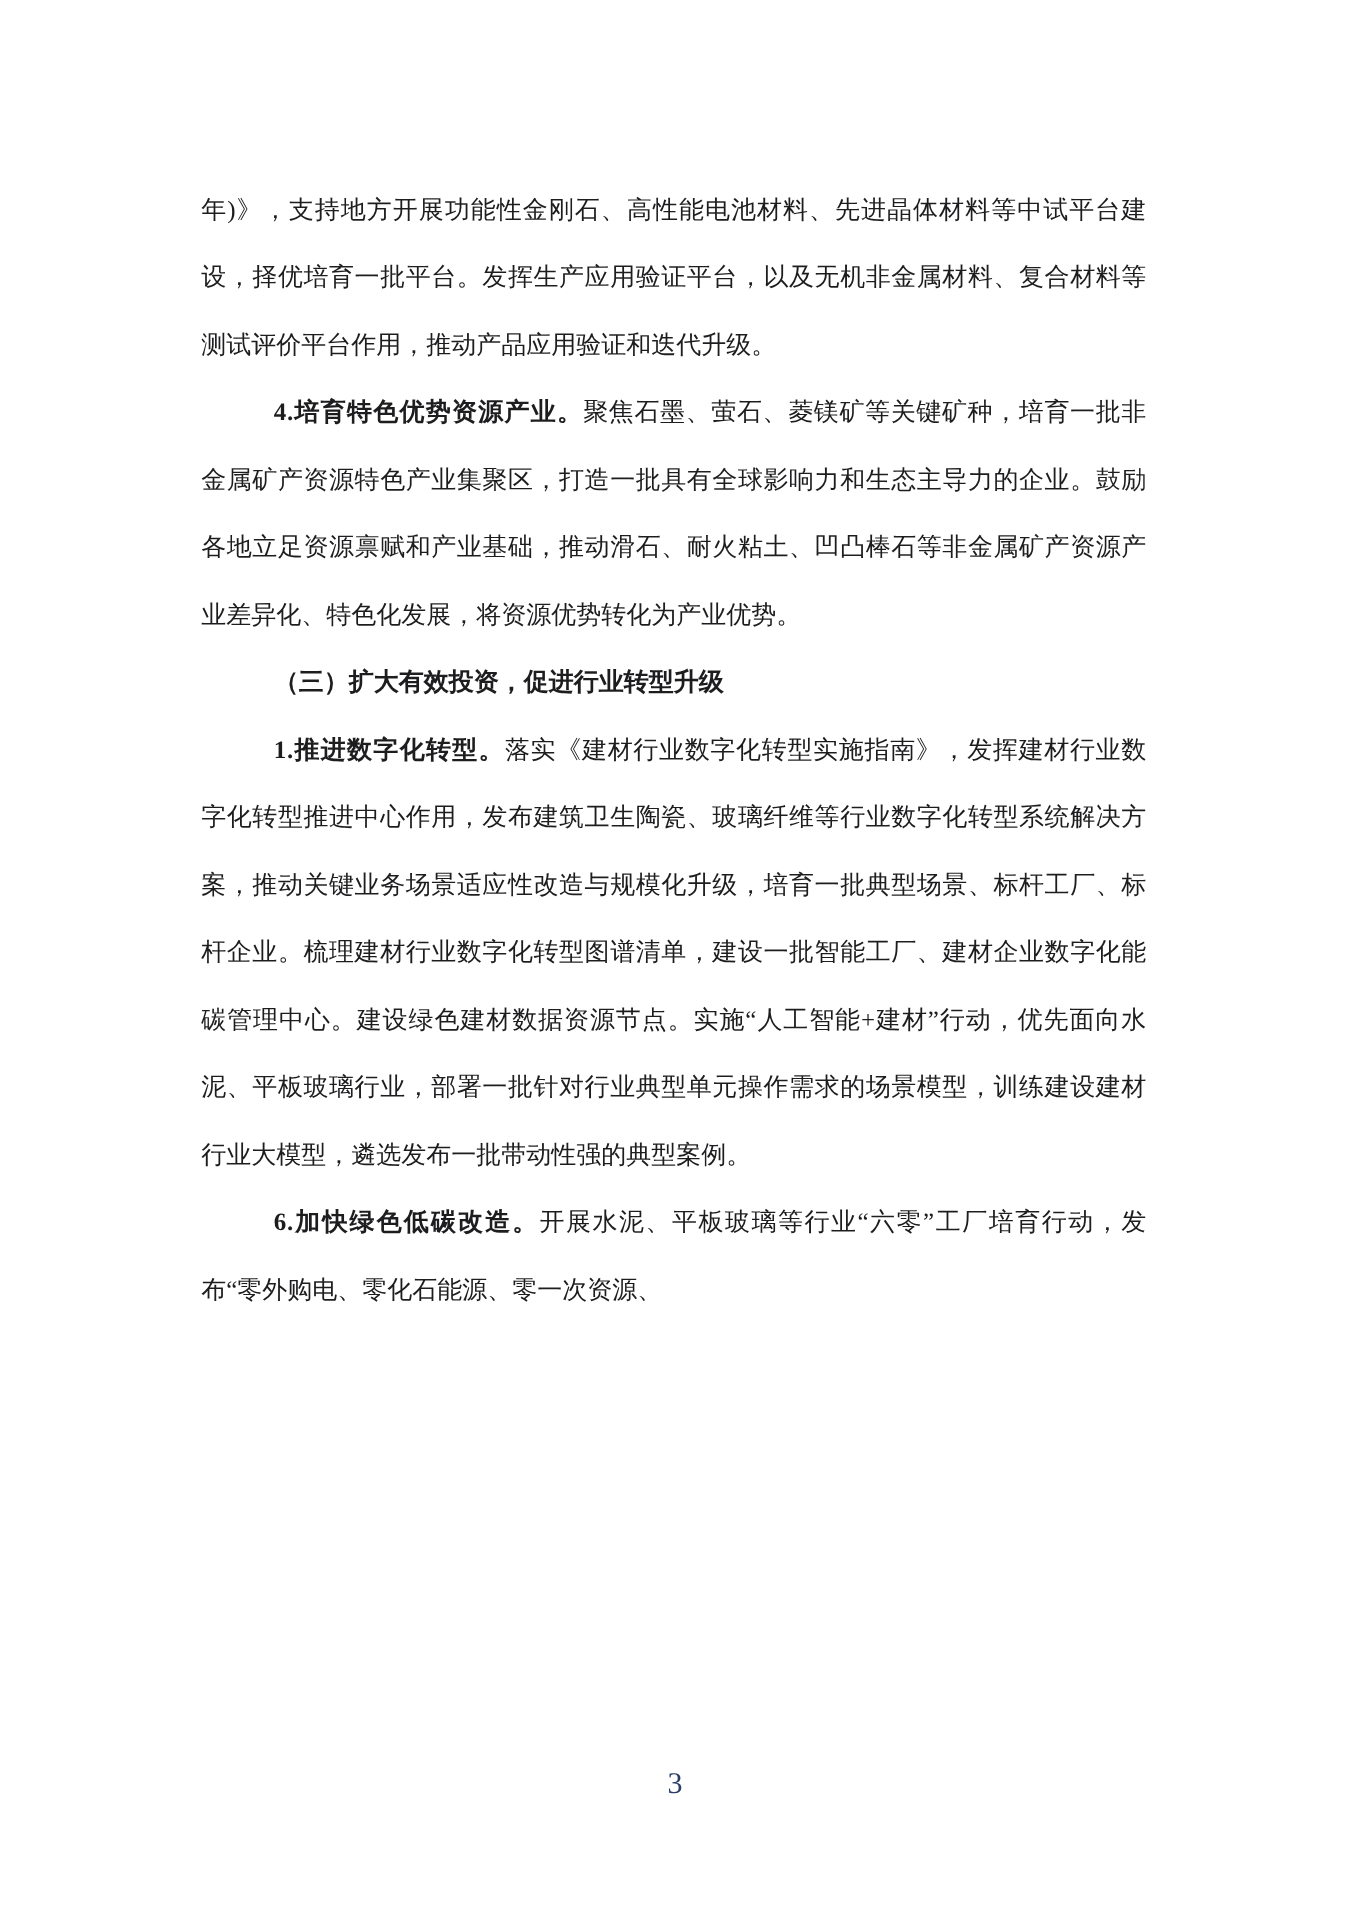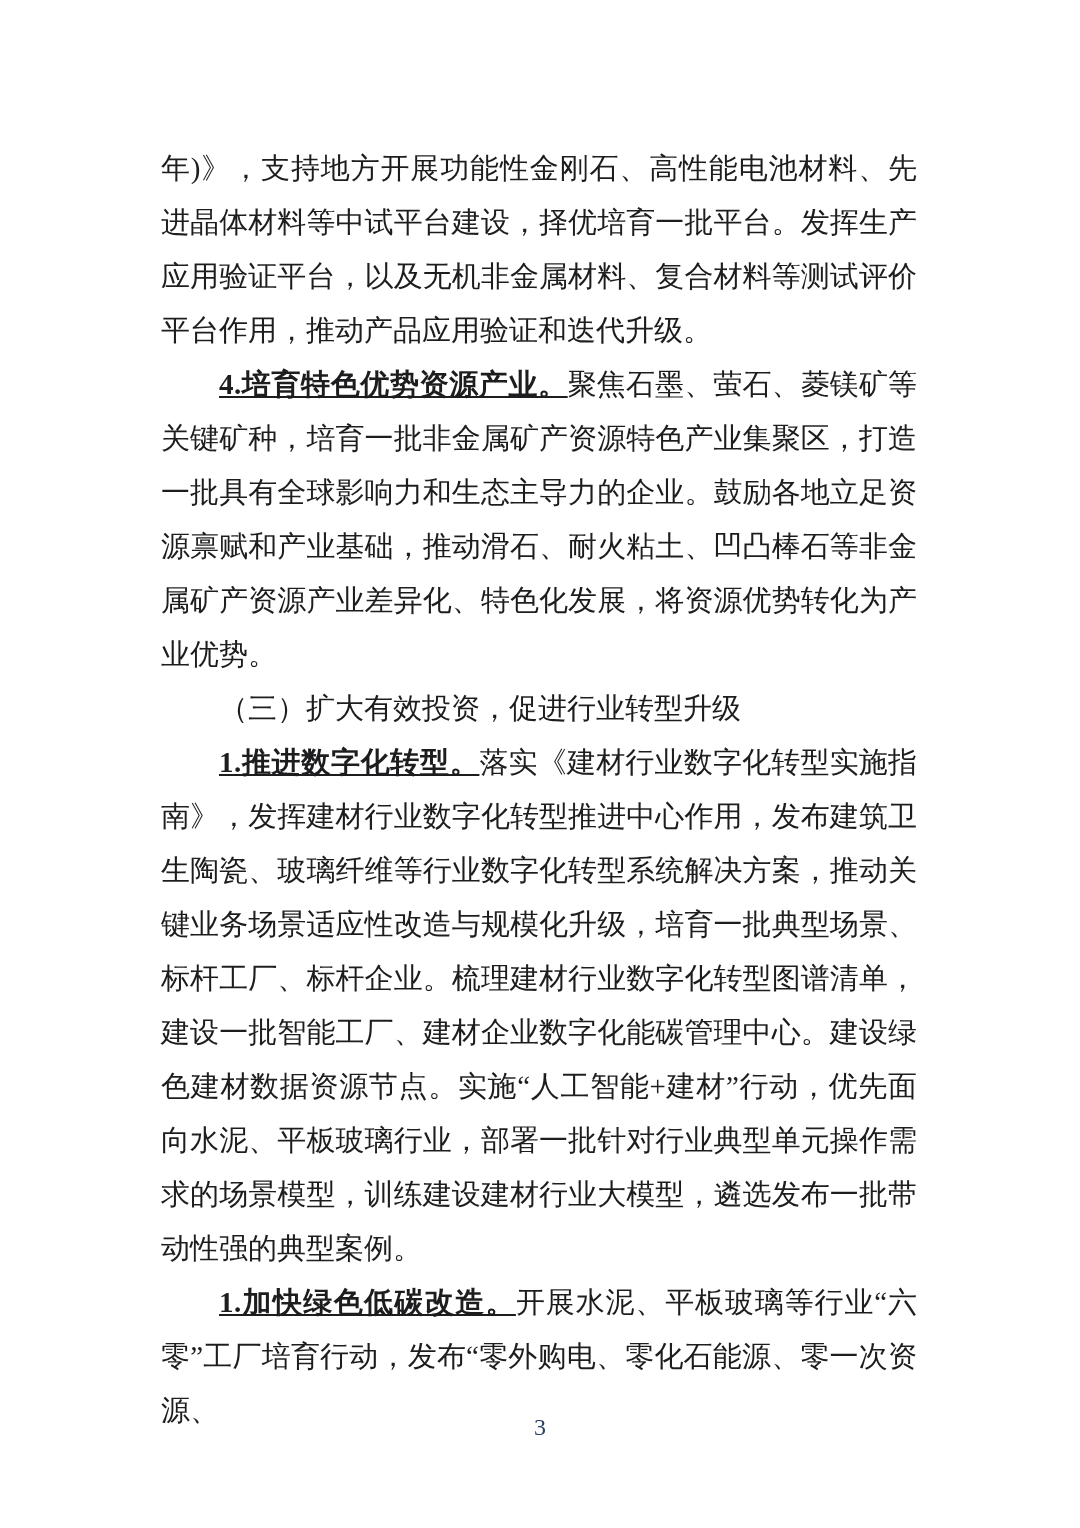--- a/index.html
+++ b/index.html
@@ -19,43 +19,42 @@
     left: 0; top: 0;
     width: 1080px;
     height: 1528px;
     background: #ffffff;
   }
   .doc-body {
     position: absolute;
     left: 161px;
     top: 141px;
     width: 756px;
-    font-size: 29px;
+    font-size: 20px;
     line-height: 54px;
     color: #1d1d1f;
     text-align: justify;
     text-justify: inter-character;
   }
   p.para {
     margin: 0;
     padding: 0;
   }
   p.para.indent {
     text-indent: 58px;
   }
   .run-normal {
     font-weight: 400;
   }
   .run-bold {
     font-weight: 700;
     letter-spacing: 0.5px;
-    text-decoration: underline;
   }
   .run-kai {
-    font-weight: 400;
+    font-weight: 700;
   }
   .page-number {
     position: absolute;
     left: 0;
     top: 1412px;
     width: 1080px;
     text-align: center;
     font-size: 24px;
     line-height: 30px;
     color: #2c3e67;
@@ -64,16 +63,16 @@
 </style>
 </head>
 <body>
 
 <div class="page">
   <div class="doc-body">
       <p class="para"><span class="run-normal">年)》，支持地方开展功能性金刚石、高性能电池材料、先进晶体材料等中试平台建设，择优培育一批平台。发挥生产应用验证平台，以及无机非金属材料、复合材料等测试评价平台作用，推动产品应用验证和迭代升级。</span></p>
       <p class="para indent"><span class="run-bold">4.培育特色优势资源产业。</span><span class="run-normal">聚焦石墨、萤石、菱镁矿等关键矿种，培育一批非金属矿产资源特色产业集聚区，打造一批具有全球影响力和生态主导力的企业。鼓励各地立足资源禀赋和产业基础，推动滑石、耐火粘土、凹凸棒石等非金属矿产资源产业差异化、特色化发展，将资源优势转化为产业优势。</span></p>
       <p class="para indent"><span class="run-kai">（三）扩大有效投资，促进行业转型升级</span></p>
       <p class="para indent"><span class="run-bold">1.推进数字化转型。</span><span class="run-normal">落实《建材行业数字化转型实施指南》，发挥建材行业数字化转型推进中心作用，发布建筑卫生陶瓷、玻璃纤维等行业数字化转型系统解决方案，推动关键业务场景适应性改造与规模化升级，培育一批典型场景、标杆工厂、标杆企业。梳理建材行业数字化转型图谱清单，建设一批智能工厂、建材企业数字化能碳管理中心。建设绿色建材数据资源节点。实施“人工智能+建材”行动，优先面向水泥、平板玻璃行业，部署一批针对行业典型单元操作需求的场景模型，训练建设建材行业大模型，遴选发布一批带动性强的典型案例。</span></p>
-      <p class="para indent"><span class="run-bold">1.加快绿色低碳改造。</span><span class="run-normal">开展水泥、平板玻璃等行业“六零”工厂培育行动，发布“零外购电、零化石能源、零一次资源、</span></p>
+      <p class="para indent"><span class="run-bold">6.加快绿色低碳改造。</span><span class="run-normal">开展水泥、平板玻璃等行业“六零”工厂培育行动，发布“零外购电、零化石能源、零一次资源、</span></p>
     </div>
   <div class="page-number">3</div>
 </div>
 
 </body></html>

